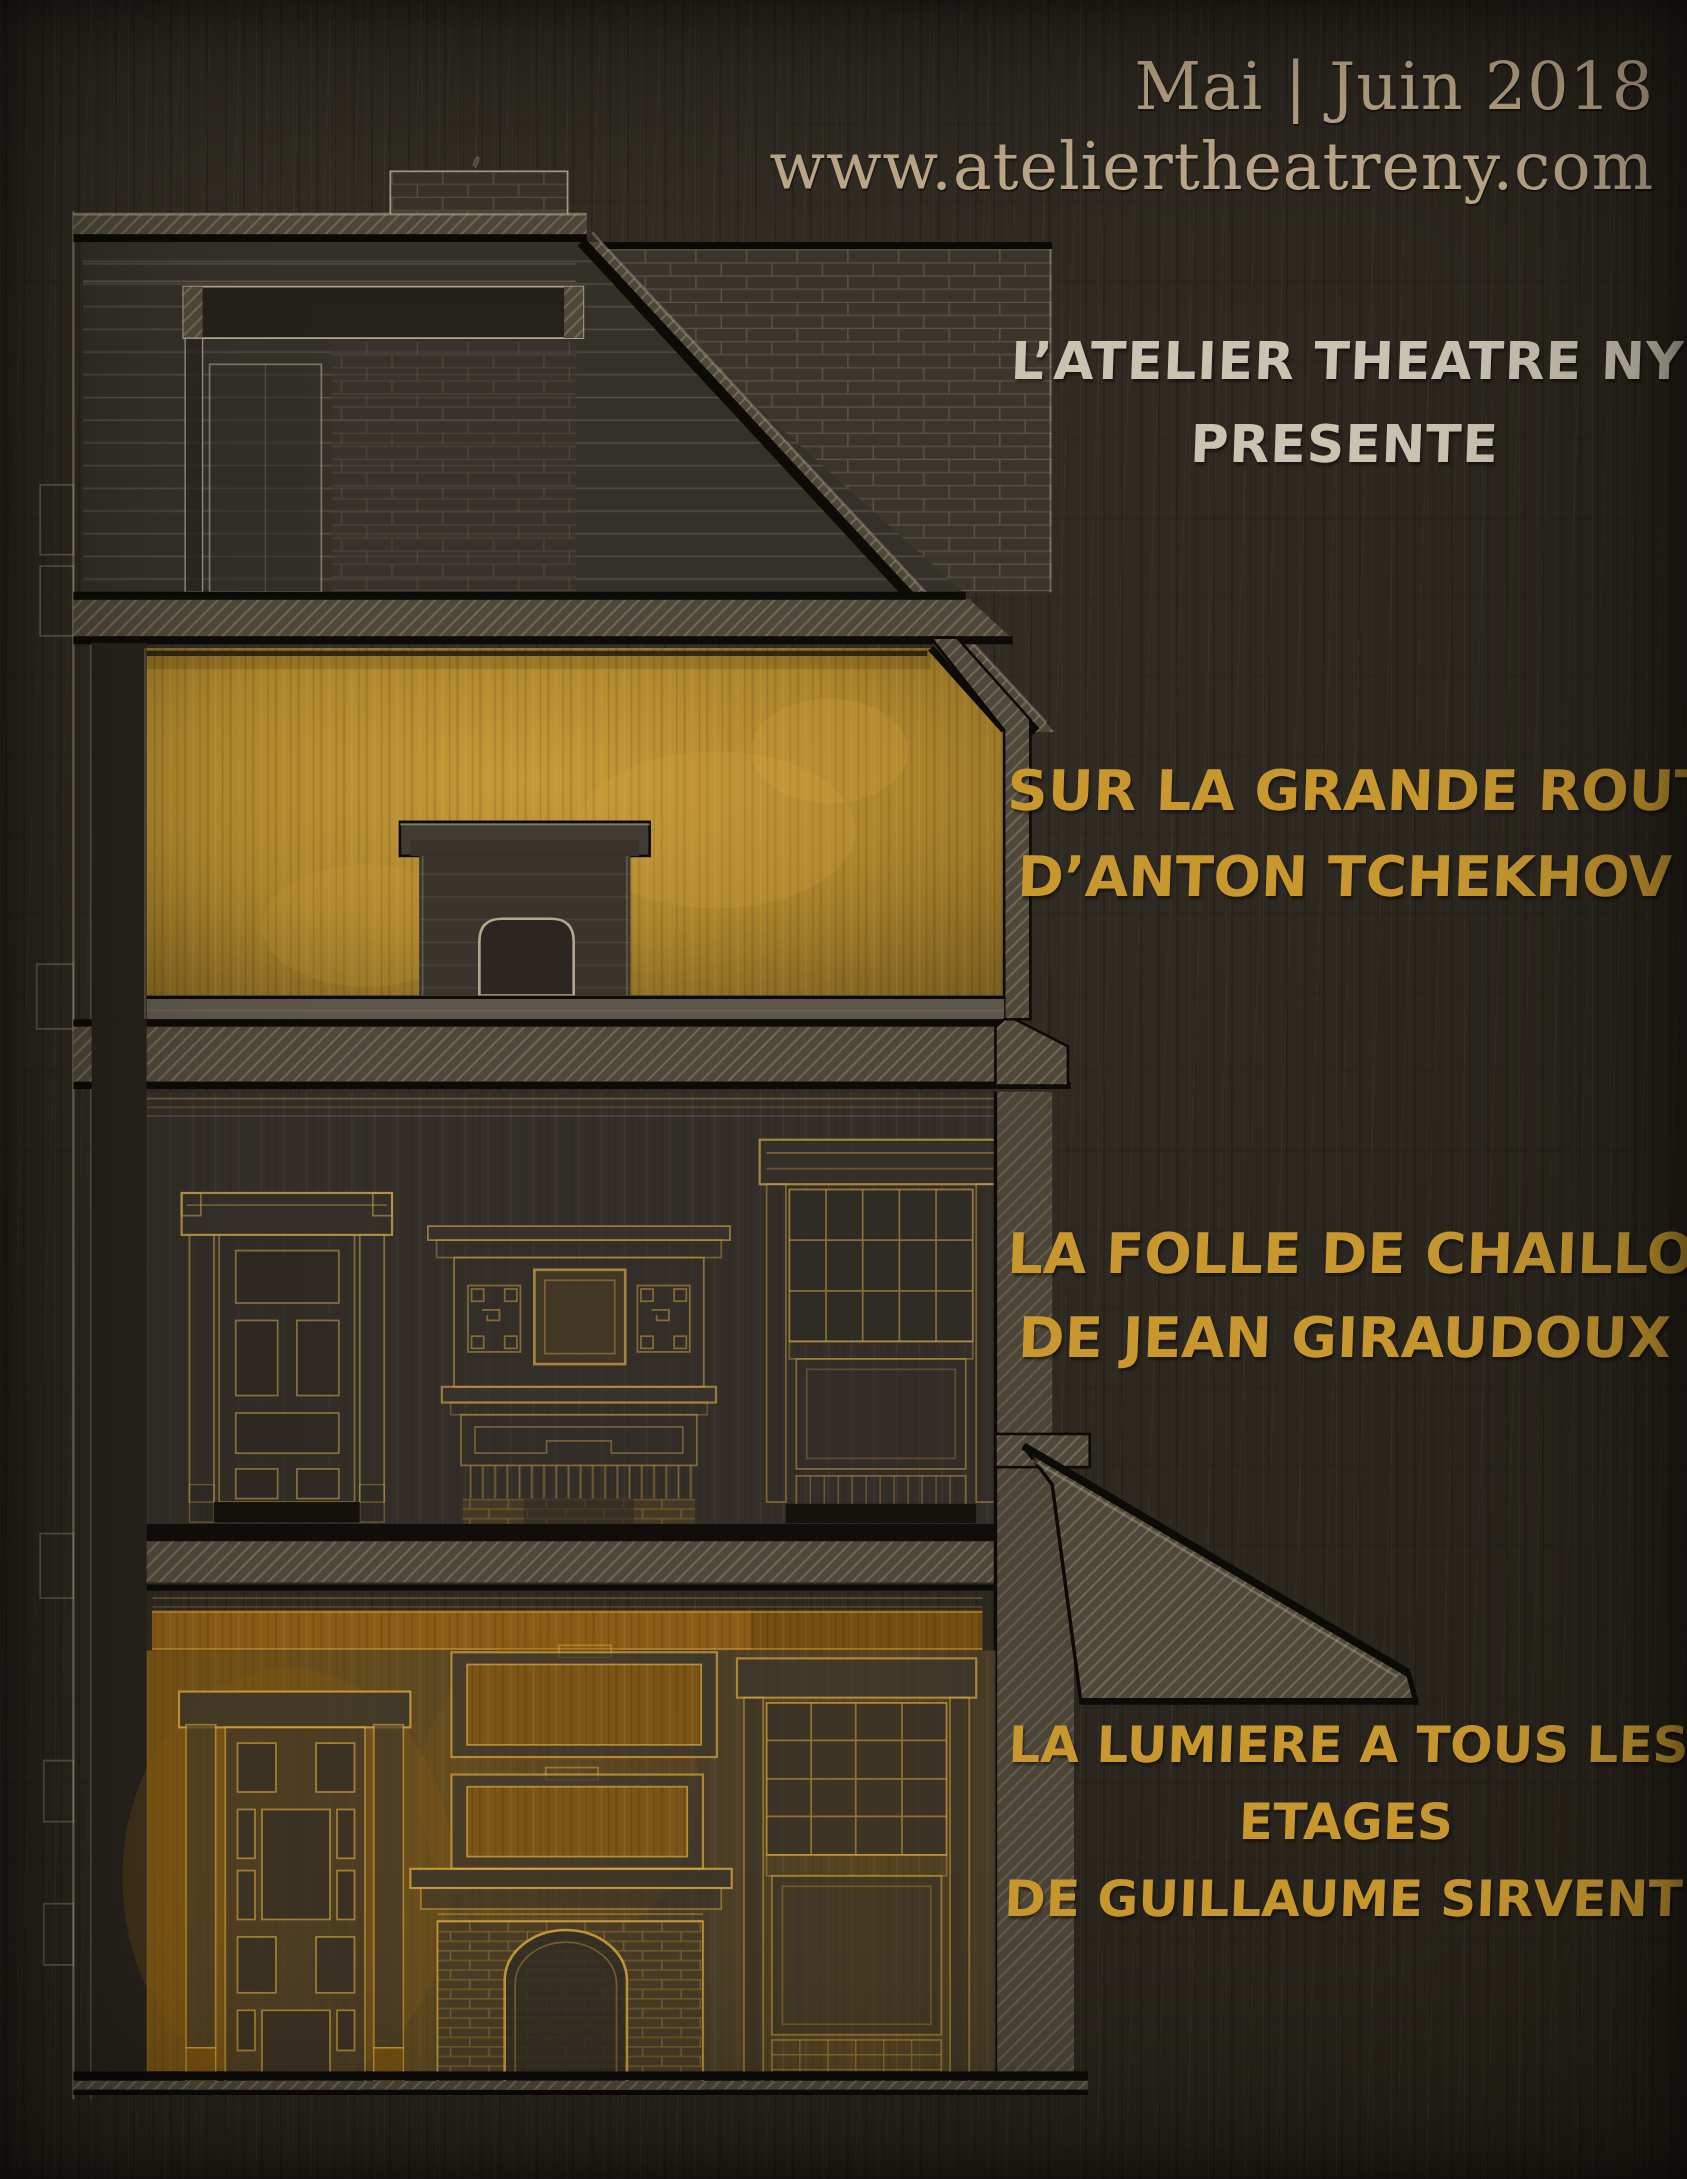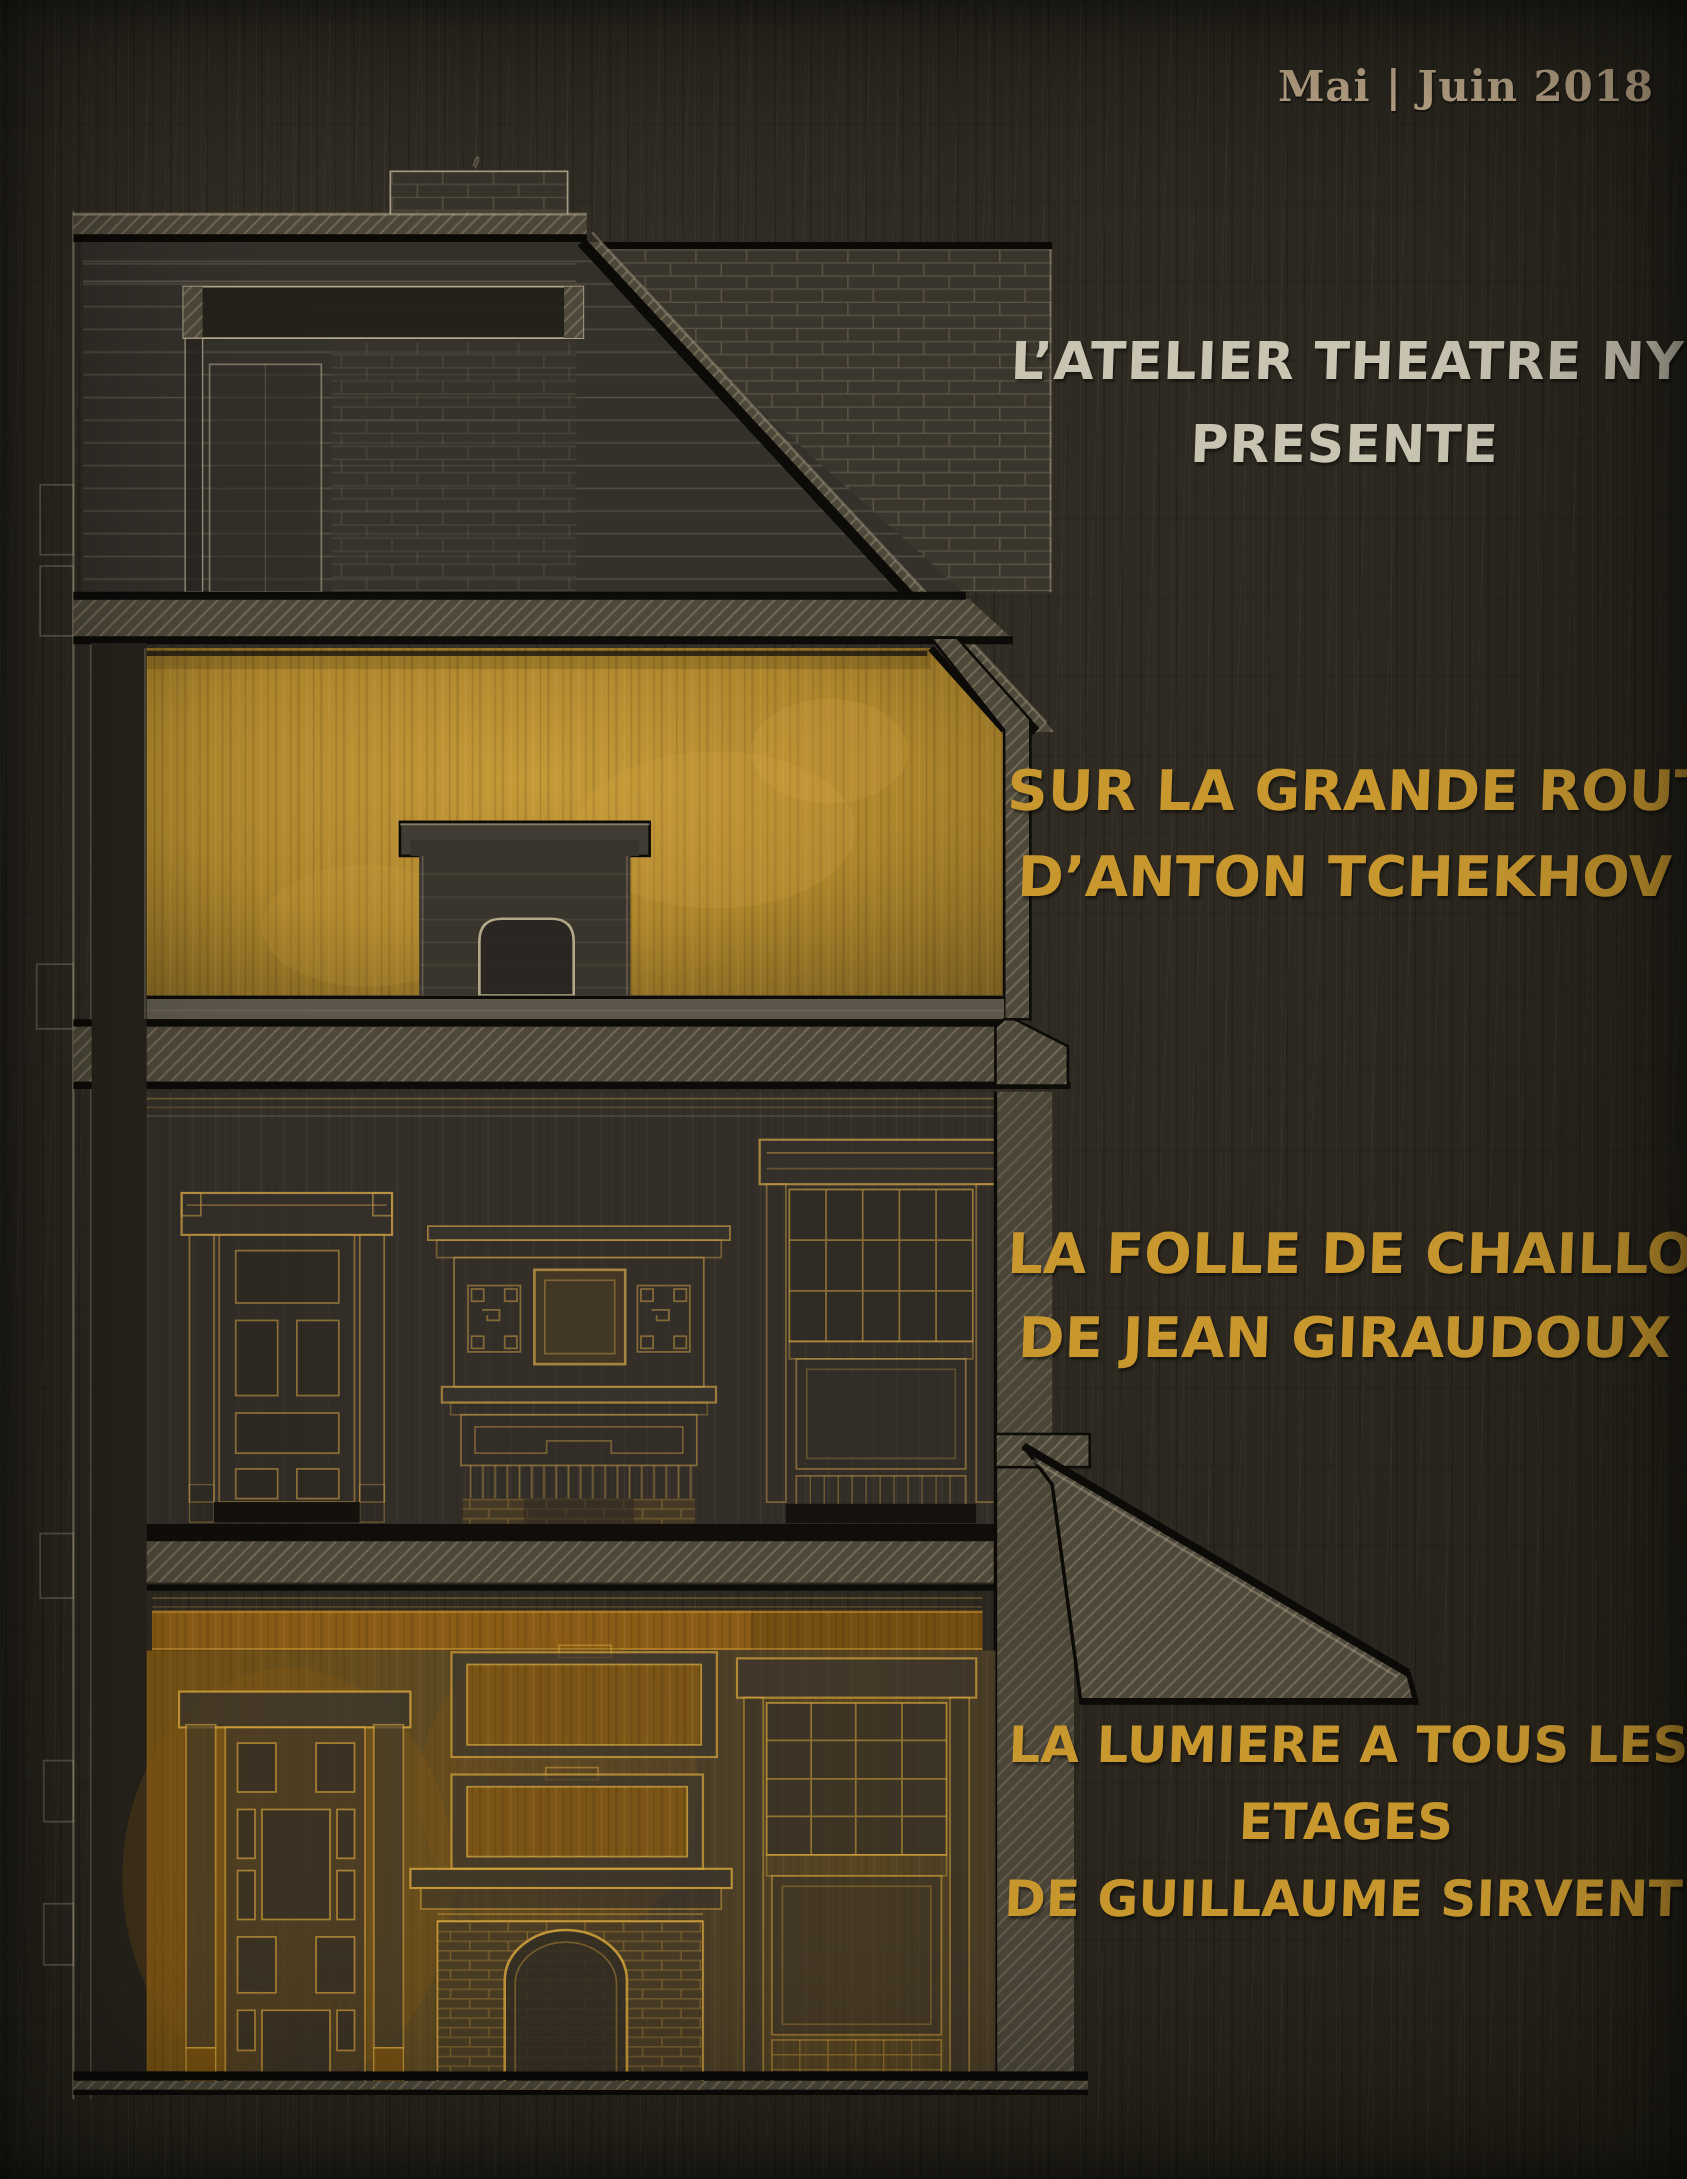--- a/index.html
+++ b/index.html
@@ -13,22 +13,22 @@
       radial-gradient(ellipse at 30% 28%, #353027 0%, #2c2820 55%, #242017 100%);
   }
   .poster::after{
     content:"";position:absolute;inset:0;pointer-events:none;
     box-shadow:inset 0 0 279px rgba(0,0,0,0.6), inset 0 0 52px rgba(0,0,0,0.5);
   }
   svg.building{position:absolute;left:0;top:0;}
   .txt{position:absolute;white-space:nowrap;}
   .masthead{
     top:47px;right:33px;text-align:right;
-    font-family:"DejaVu Serif",serif;font-weight:bold;
-    font-size:42px;line-height:80px;letter-spacing:0.9px;
+    font-family:"DejaVu Serif",serif;font-weight:normal;
+    font-size:65px;line-height:80px;letter-spacing:0.9px;
     color:var(--masthead-text,#c3ad8e);
     text-shadow:0.9px 1.7px 1.7px rgba(0,0,0,0.5);
   }
   .block{
     left:1006px;width:680px;text-align:center;font-weight:bold;
     text-shadow:1.7px 2.6px 2.6px rgba(0,0,0,0.45);
     transform:skewX(-2deg);
   }
   .presenter{top:320px;font-size:52px;line-height:83px;letter-spacing:0.9px;color:var(--presenter-text,#c9c3b2);}
   .show{color:var(--show-title-text,#c8982f);}
@@ -344,20 +344,21 @@
       <g>
         <line x1="84" y1="2377" x2="1246" y2="2377" stroke="#0d0b08" stroke-width="10"></line>
         <rect x="84" y="2383" width="1162" height="10" fill="url(#p-hatch)"></rect>
         <line x1="84" y1="2396" x2="1246" y2="2396" stroke="#0d0b08" stroke-width="6"></line>
       </g>
     </g>
   </svg>
 
   <div class="txt masthead">
     <div>Mai | Juin 2018</div>
+    <div>www.ateliertheatreny.com</div>
   </div>
 
   <div class="txt block presenter">
     <div>L’ATELIER THEATRE NY</div>
     <div>PRESENTE</div>
   </div>
 
   <div class="txt block show show-1">
     <div>SUR LA GRANDE ROUTE</div>
     <div>D’ANTON TCHEKHOV</div>

